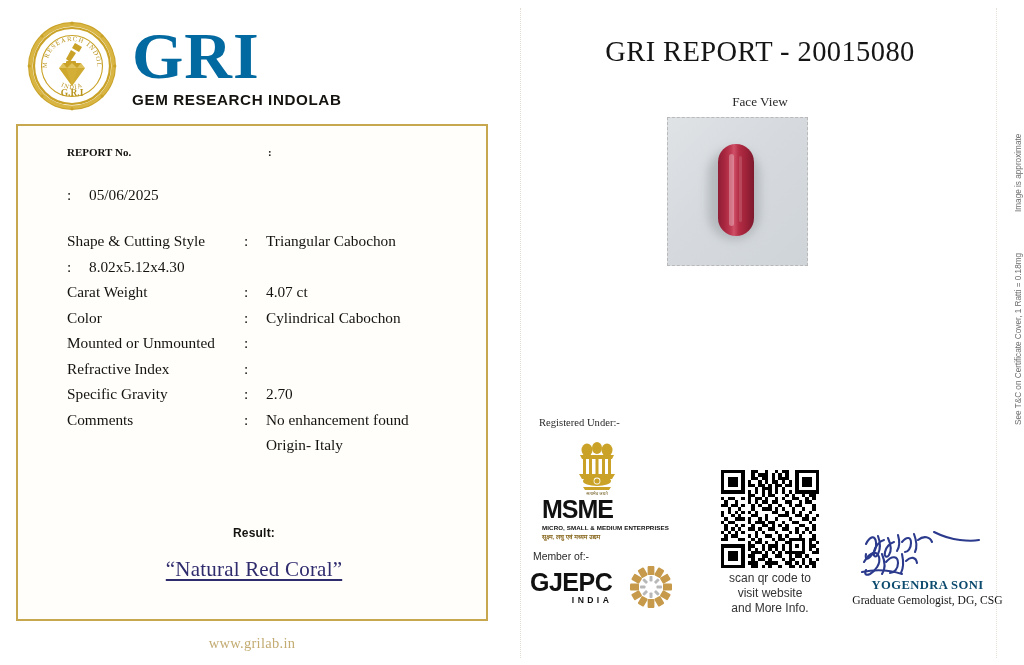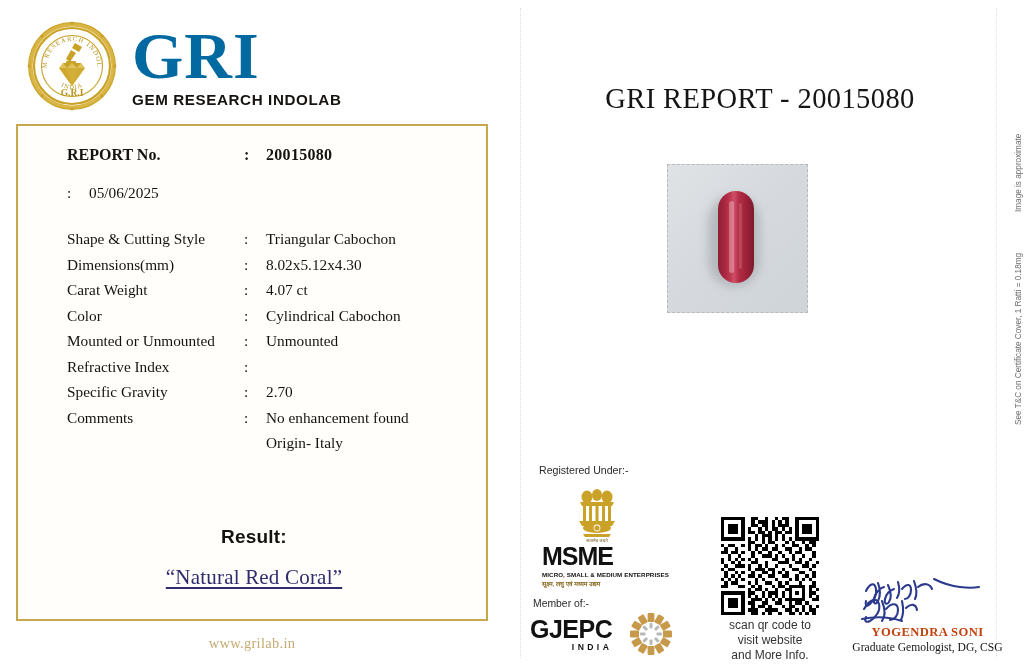--- a/index.html
+++ b/index.html
@@ -89,35 +89,35 @@
     flex: 0 0 177px;
     white-space: nowrap;
   }
   .drow .colon {
     width: 22px;
     flex: 0 0 22px;
   }
   .drow .val {
     flex: 1 1 auto;
   }
-  .drow.head { font-weight: 700; font-size: 16px; margin-bottom: 20px; }
+  .drow.head { font-weight: 700; font-size: 11px; margin-bottom: 28px; gap: 24px; }
   .drow.head .val { font-weight: 700; letter-spacing: 0.3px; }
   .drow.date { margin-bottom: 28px; }
   .drow.norm { margin-bottom: 7.5px; }
   .drow.cont .lbl, .drow.cont .colon { visibility: hidden; }
 
   #result-block {
     position: absolute;
     left: 0; top: 400px;
     width: 472px;
     text-align: center;
   }
   #result-label {
     font-family: "Liberation Sans", sans-serif;
-    font-size: 19px;
+    font-size: 12px;
     font-weight: 700;
     color: #15130f;
     letter-spacing: 0.2px;
   }
   #result-value {
     margin-top: 17px;
     font-family: "Liberation Serif", serif;
     font-size: 21px;
     font-weight: 400;
     color: #2f2c6e;
@@ -147,21 +147,21 @@
     position: absolute;
     left: 996px; top: 8px;
     width: 0; height: 650px;
     border-left: 1px dotted #e6e1d8;
   }
 
   
   #right-panel {
     position: absolute;
     left: 520px; top: 0;
-    width: 504px; height: 544px; margin-top: 47px;
+    width: 504px; height: 544px;
   }
 
   #report-title {
     position: absolute;
     left: 0; top: 36px;
     width: 480px;
     text-align: center;
     font-size: 28.5px;
     color: #151515;
     letter-spacing: 0.4px;
@@ -223,21 +223,21 @@
     left: 21px; top: 12px;
     width: 3px; height: 66px;
     border-radius: 2px;
     background: rgba(255,255,255,0.14);
   }
 
   
   #registered-label {
     position: absolute;
     left: 19px; top: 417px;
-    font-family: Liberation Sans, sans-serif;
+    font-family: Liberation Serif, serif;
     font-size: 10.6px;
     color: #2a2a2a;
   }
   #msme-logo {
     position: absolute;
     left: 22px; top: 436px;
     width: 110px;
     text-align: left;
   }
   #msme-emblem { display:block; margin: 0 auto; }
@@ -324,21 +324,21 @@
     left: 320px; top: 528px;
     width: 175px;
     text-align: center;
   }
   #signature-mark { display: block; margin: 0 auto; }
   #signer-name {
     font-family: "Liberation Serif", serif;
     font-size: 12.6px;
     font-weight: 700;
     letter-spacing: 0.4px;
-    color: #c2410c;
+    color: #0c4a6e;
     margin-top: -2px;
   }
   #signer-title {
     font-family: "Liberation Serif", serif;
     font-size: 11.6px;
     color: #151515;
     margin-top: 1px;
   }
 
   
@@ -416,56 +416,53 @@
     </div>
   </div>
 
   <div id="report-box">
 
     <div id="detail-table">
 
       <div class="drow head">
         <span class="lbl">REPORT No.</span>
         <span class="colon">:</span>
-        <span class="val">20015080</span>
       </div>
 
       <div class="drow date">
         <span class="colon">:</span>
         <span class="val">05/06/2025</span>
       </div>
 
       <div class="drow norm">
         <span class="lbl">Shape &amp; Cutting Style</span>
         <span class="colon">:</span>
         <span class="val">Triangular Cabochon</span>
       </div>
 
       <div class="drow norm">
-        <span class="lbl">Dimensions(mm)</span>
         <span class="colon">:</span>
         <span class="val">8.02x5.12x4.30</span>
       </div>
 
       <div class="drow norm">
         <span class="lbl">Carat Weight</span>
         <span class="colon">:</span>
         <span class="val">4.07 ct</span>
       </div>
 
       <div class="drow norm">
         <span class="lbl">Color</span>
         <span class="colon">:</span>
         <span class="val">Cylindrical Cabochon</span>
       </div>
 
       <div class="drow norm">
         <span class="lbl">Mounted or Unmounted</span>
         <span class="colon">:</span>
-        <span class="val">Unmounted</span>
       </div>
 
       <div class="drow norm">
         <span class="lbl">Refractive Index</span>
         <span class="colon">:</span>
       </div>
 
       <div class="drow norm">
         <span class="lbl">Specific Gravity</span>
         <span class="colon">:</span>
@@ -496,20 +493,21 @@
   <div id="website">www.grilab.in</div>
 </div>
 
 <div id="divider"></div>
 <div id="edge-divider"></div>
 
 <div id="right-panel">
 
   <div id="report-title">GRI REPORT - 20015080</div>
 
+  <div id="face-view-label">Face View</div>
 
   <div id="gem-photo">
     <div class="plate"></div>
     <div class="shadow"></div>
     <div class="coral"></div>
   </div>
 
   <div id="registered-label">Registered Under:-</div>
 
   <div id="msme-logo">

